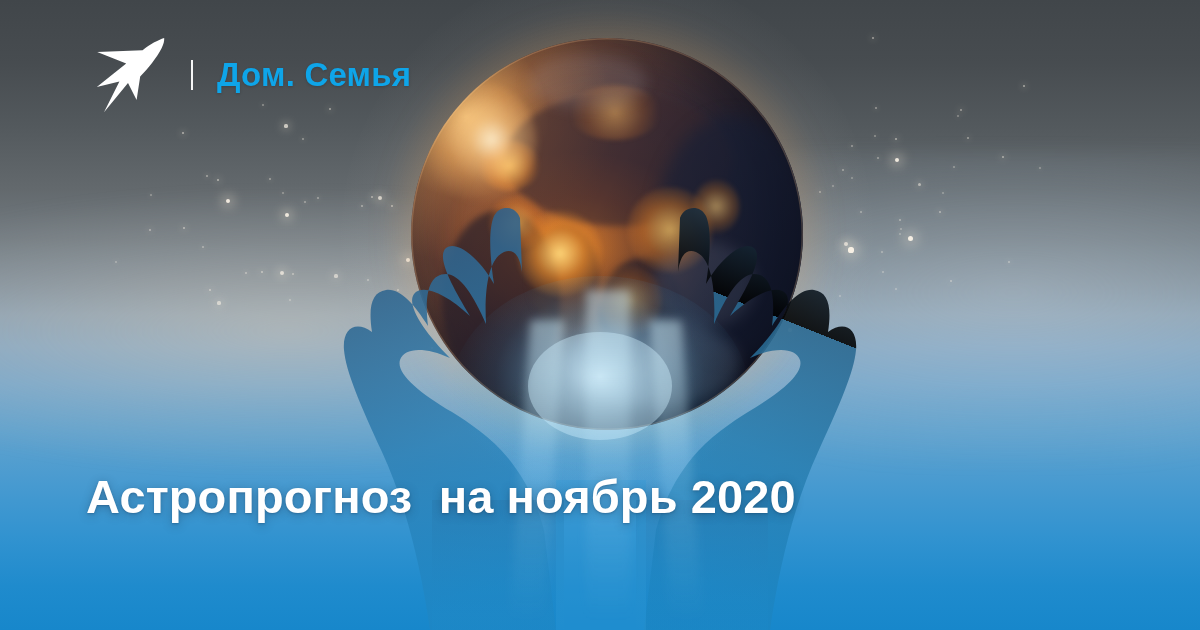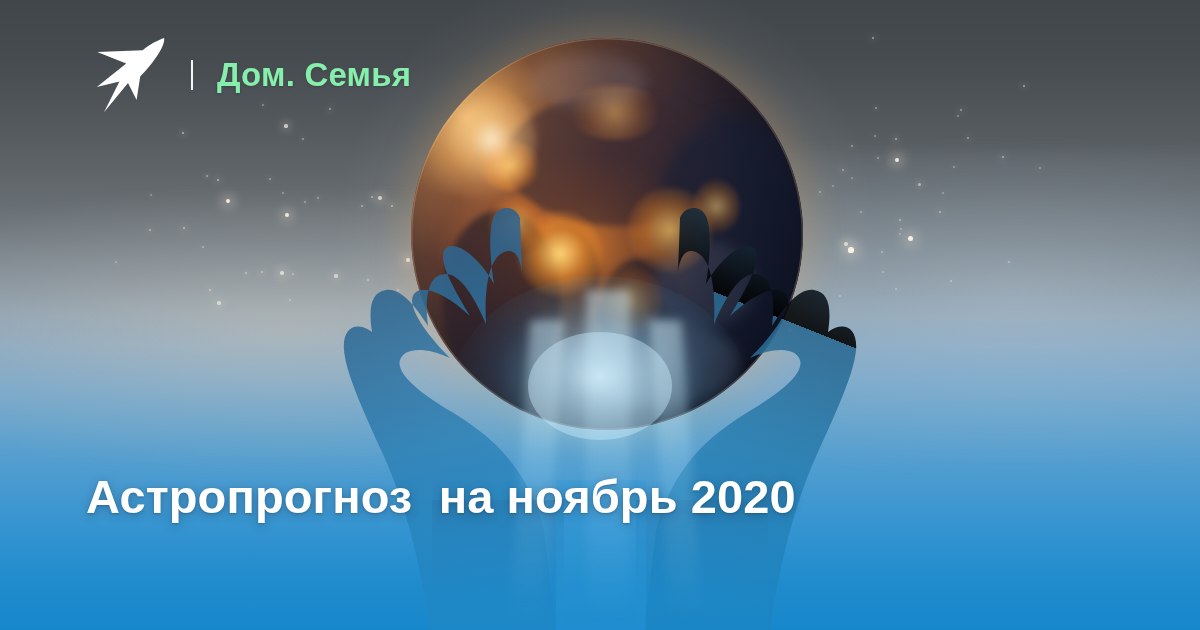--- a/index.html
+++ b/index.html
@@ -125,21 +125,21 @@
     color:#ffffff;font-weight:400;
     text-shadow:0 1px 3px rgba(0,0,0,.18);
     white-space:nowrap;
   }
   .divider{
     margin:0 24px 0 26px;
     display:inline-block;width:2px;height:30px;
     background:#ffffff;vertical-align:-5px;opacity:.95;
   }
   .section{
-    font-size:33px;font-weight:700;color:#86efac;letter-spacing:.2px;
+    font-size:33px;font-weight:700;color:#0ea5e9;letter-spacing:.2px;
     text-shadow:0 1px 3px rgba(0,0,0,.18);
     white-space:nowrap;
   }
 
   
   .headline{
     position:absolute;left:86px;top:296px;width:900px;
     color:#ffffff;
     font-size:47px;line-height:68px;font-weight:700;
     letter-spacing:.1px;

